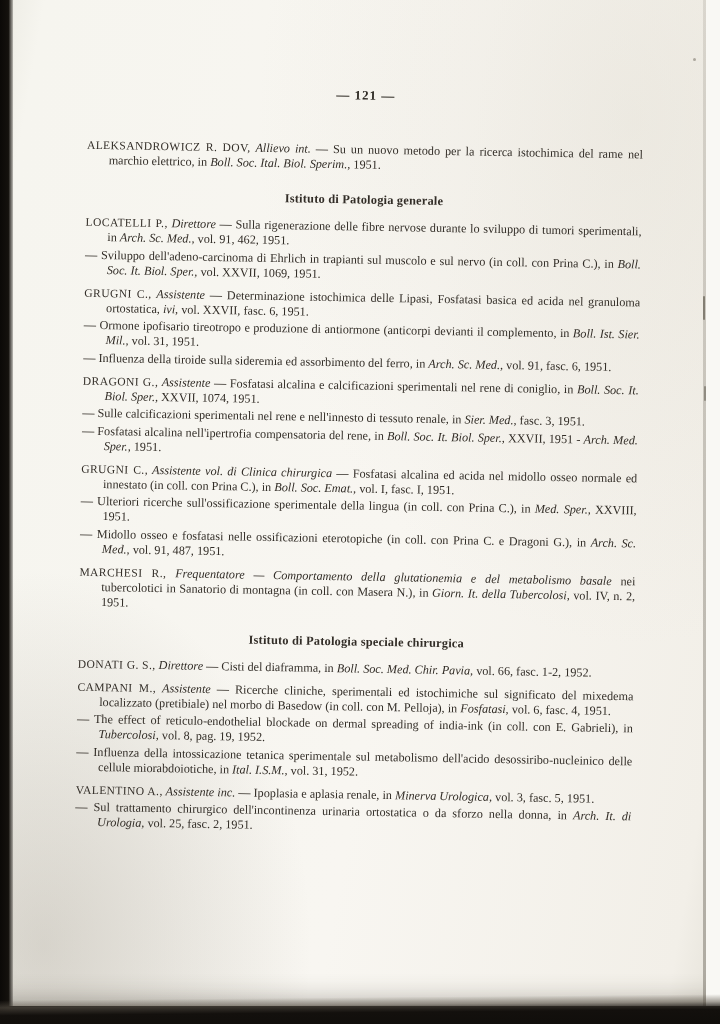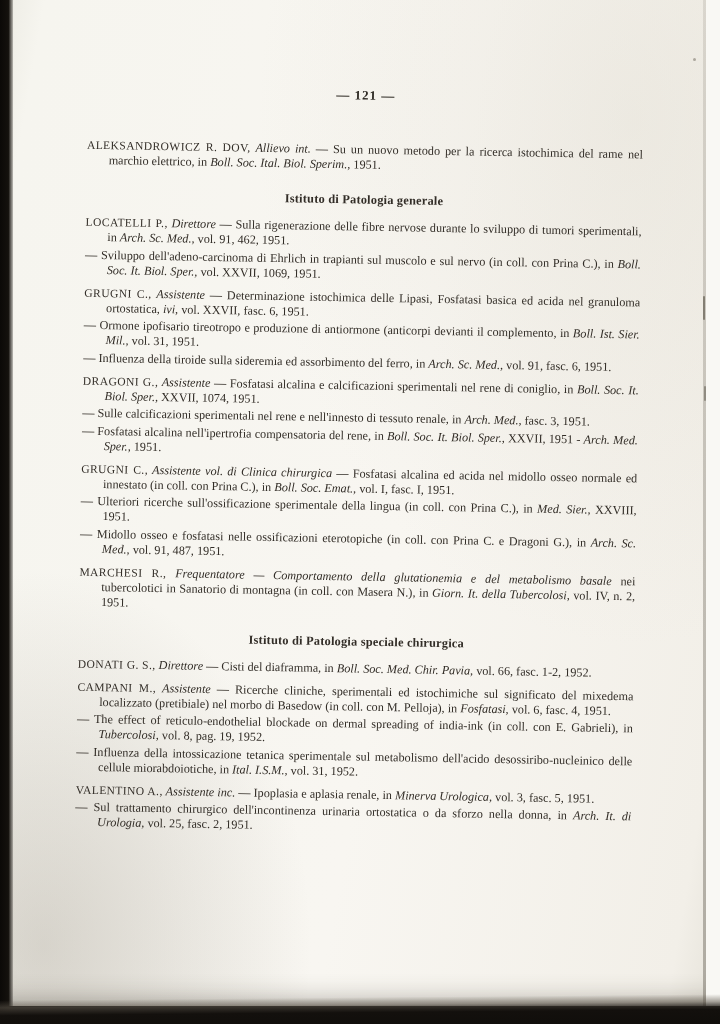--- a/index.html
+++ b/index.html
@@ -77,24 +77,24 @@
       <div class="pagenum">— 121 —</div>
       <div id="blocks">
           <div class="entry"><span class="author">ALEKSANDROWICZ R. DOV,</span><span class="role"> Allievo int.</span><span class="plain"> — Su un nuovo metodo per la ricerca istochimica del rame nel marchio elettrico, in </span><span class="ital">Boll. Soc. Ital. Biol. Sperim.</span><span class="plain">, 1951.</span></div>
           <div class="heading">Istituto di Patologia generale</div>
           <div class="entry"><span class="author">LOCATELLI P.,</span><span class="role"> Direttore</span><span class="plain"> — Sulla rigenerazione delle fibre nervose durante lo sviluppo di tumori sperimentali, in </span><span class="ital">Arch. Sc. Med.</span><span class="plain">, vol. 91, 462, 1951.</span></div>
           <div class="item"><span class="plain">— Sviluppo dell'adeno-carcinoma di Ehrlich in trapianti sul muscolo e sul nervo (in coll. con Prina C.), in </span><span class="ital">Boll. Soc. It. Biol. Sper.</span><span class="plain">, vol. XXVII, 1069, 1951.</span></div>
           <div class="entry"><span class="author">GRUGNI C.,</span><span class="role"> Assistente</span><span class="plain"> — Determinazione istochimica delle Lipasi, Fosfatasi basica ed acida nel granuloma ortostatica, </span><span class="ital">ivi</span><span class="plain">, vol. XXVII, fasc. 6, 1951.</span></div>
           <div class="item"><span class="plain">— Ormone ipofisario tireotropo e produzione di antiormone (anticorpi devianti il complemento, in </span><span class="ital">Boll. Ist. Sier. Mil.</span><span class="plain">, vol. 31, 1951.</span></div>
           <div class="item"><span class="plain">— Influenza della tiroide sulla sideremia ed assorbimento del ferro, in </span><span class="ital">Arch. Sc. Med.</span><span class="plain">, vol. 91, fasc. 6, 1951.</span></div>
           <div class="entry"><span class="author">DRAGONI G.,</span><span class="role"> Assistente</span><span class="plain"> — Fosfatasi alcalina e calcificazioni sperimentali nel rene di coniglio, in </span><span class="ital">Boll. Soc. It. Biol. Sper.</span><span class="plain">, XXVII, 1074, 1951.</span></div>
-          <div class="item"><span class="plain">— Sulle calcificazioni sperimentali nel rene e nell'innesto di tessuto renale, in </span><span class="ital">Arch. Med.</span><span class="plain">, fasc. 3, 1951.</span></div>
+          <div class="item"><span class="plain">— Sulle calcificazioni sperimentali nel rene e nell'innesto di tessuto renale, in </span><span class="ital">Sier. Med.</span><span class="plain">, fasc. 3, 1951.</span></div>
           <div class="item"><span class="plain">— Fosfatasi alcalina nell'ipertrofia compensatoria del rene, in </span><span class="ital">Boll. Soc. It. Biol. Sper.</span><span class="plain">, XXVII, 1951 - </span><span class="ital">Arch. Med. Sper.</span><span class="plain">, 1951.</span></div>
           <div class="entry"><span class="author">GRUGNI C.,</span><span class="role"> Assistente vol. di Clinica chirurgica</span><span class="plain"> — Fosfatasi alcalina ed acida nel midollo osseo normale ed innestato (in coll. con Prina C.), in </span><span class="ital">Boll. Soc. Emat.</span><span class="plain">, vol. I, fasc. I, 1951.</span></div>
-          <div class="item"><span class="plain">— Ulteriori ricerche sull'ossificazione sperimentale della lingua (in coll. con Prina C.), in </span><span class="ital">Med. Sier.</span><span class="plain">, XXVIII, 1951.</span></div>
+          <div class="item"><span class="plain">— Ulteriori ricerche sull'ossificazione sperimentale della lingua (in coll. con Prina C.), in </span><span class="ital">Med. Sper.</span><span class="plain">, XXVIII, 1951.</span></div>
           <div class="item"><span class="plain">— Midollo osseo e fosfatasi nelle ossificazioni eterotopiche (in coll. con Prina C. e Dragoni G.), in </span><span class="ital">Arch. Sc. Med.</span><span class="plain">, vol. 91, 487, 1951.</span></div>
           <div class="entry"><span class="author">MARCHESI R.,</span><span class="role"> Frequentatore</span><span class="ital"> — Comportamento della glutationemia e del metabolismo basale</span><span class="plain"> nei tubercolotici in Sanatorio di montagna (in coll. con Masera N.), in </span><span class="ital">Giorn. It. della Tubercolosi</span><span class="plain">, vol. IV, n. 2, 1951.</span></div>
           <div class="heading">Istituto di Patologia speciale chirurgica</div>
           <div class="entry"><span class="author">DONATI G. S.,</span><span class="role"> Direttore</span><span class="plain"> — Cisti del diaframma, in </span><span class="ital">Boll. Soc. Med. Chir. Pavia</span><span class="plain">, vol. 66, fasc. 1-2, 1952.</span></div>
           <div class="entry"><span class="author">CAMPANI M.,</span><span class="role"> Assistente</span><span class="plain"> — Ricerche cliniche, sperimentali ed istochimiche sul significato del mixedema localizzato (pretibiale) nel morbo di Basedow (in coll. con M. Pelloja), in </span><span class="ital">Fosfatasi</span><span class="plain">, vol. 6, fasc. 4, 1951.</span></div>
           <div class="item"><span class="plain">— The effect of reticulo-endothelial blockade on dermal spreading of india-ink (in coll. con E. Gabrieli), in </span><span class="ital">Tubercolosi</span><span class="plain">, vol. 8, pag. 19, 1952.</span></div>
           <div class="item"><span class="plain">— Influenza della intossicazione tetanica sperimentale sul metabolismo dell'acido desossiribo-nucleinico delle cellule miorabdoiotiche, in </span><span class="ital">Ital. I.S.M.</span><span class="plain">, vol. 31, 1952.</span></div>
           <div class="entry"><span class="author">VALENTINO A.,</span><span class="role"> Assistente inc.</span><span class="plain"> — Ipoplasia e aplasia renale, in </span><span class="ital">Minerva Urologica</span><span class="plain">, vol. 3, fasc. 5, 1951.</span></div>
           <div class="item"><span class="plain">— Sul trattamento chirurgico dell'incontinenza urinaria ortostatica o da sforzo nella donna, in </span><span class="ital">Arch. It. di Urologia</span><span class="plain">, vol. 25, fasc. 2, 1951.</span></div>
         </div>

